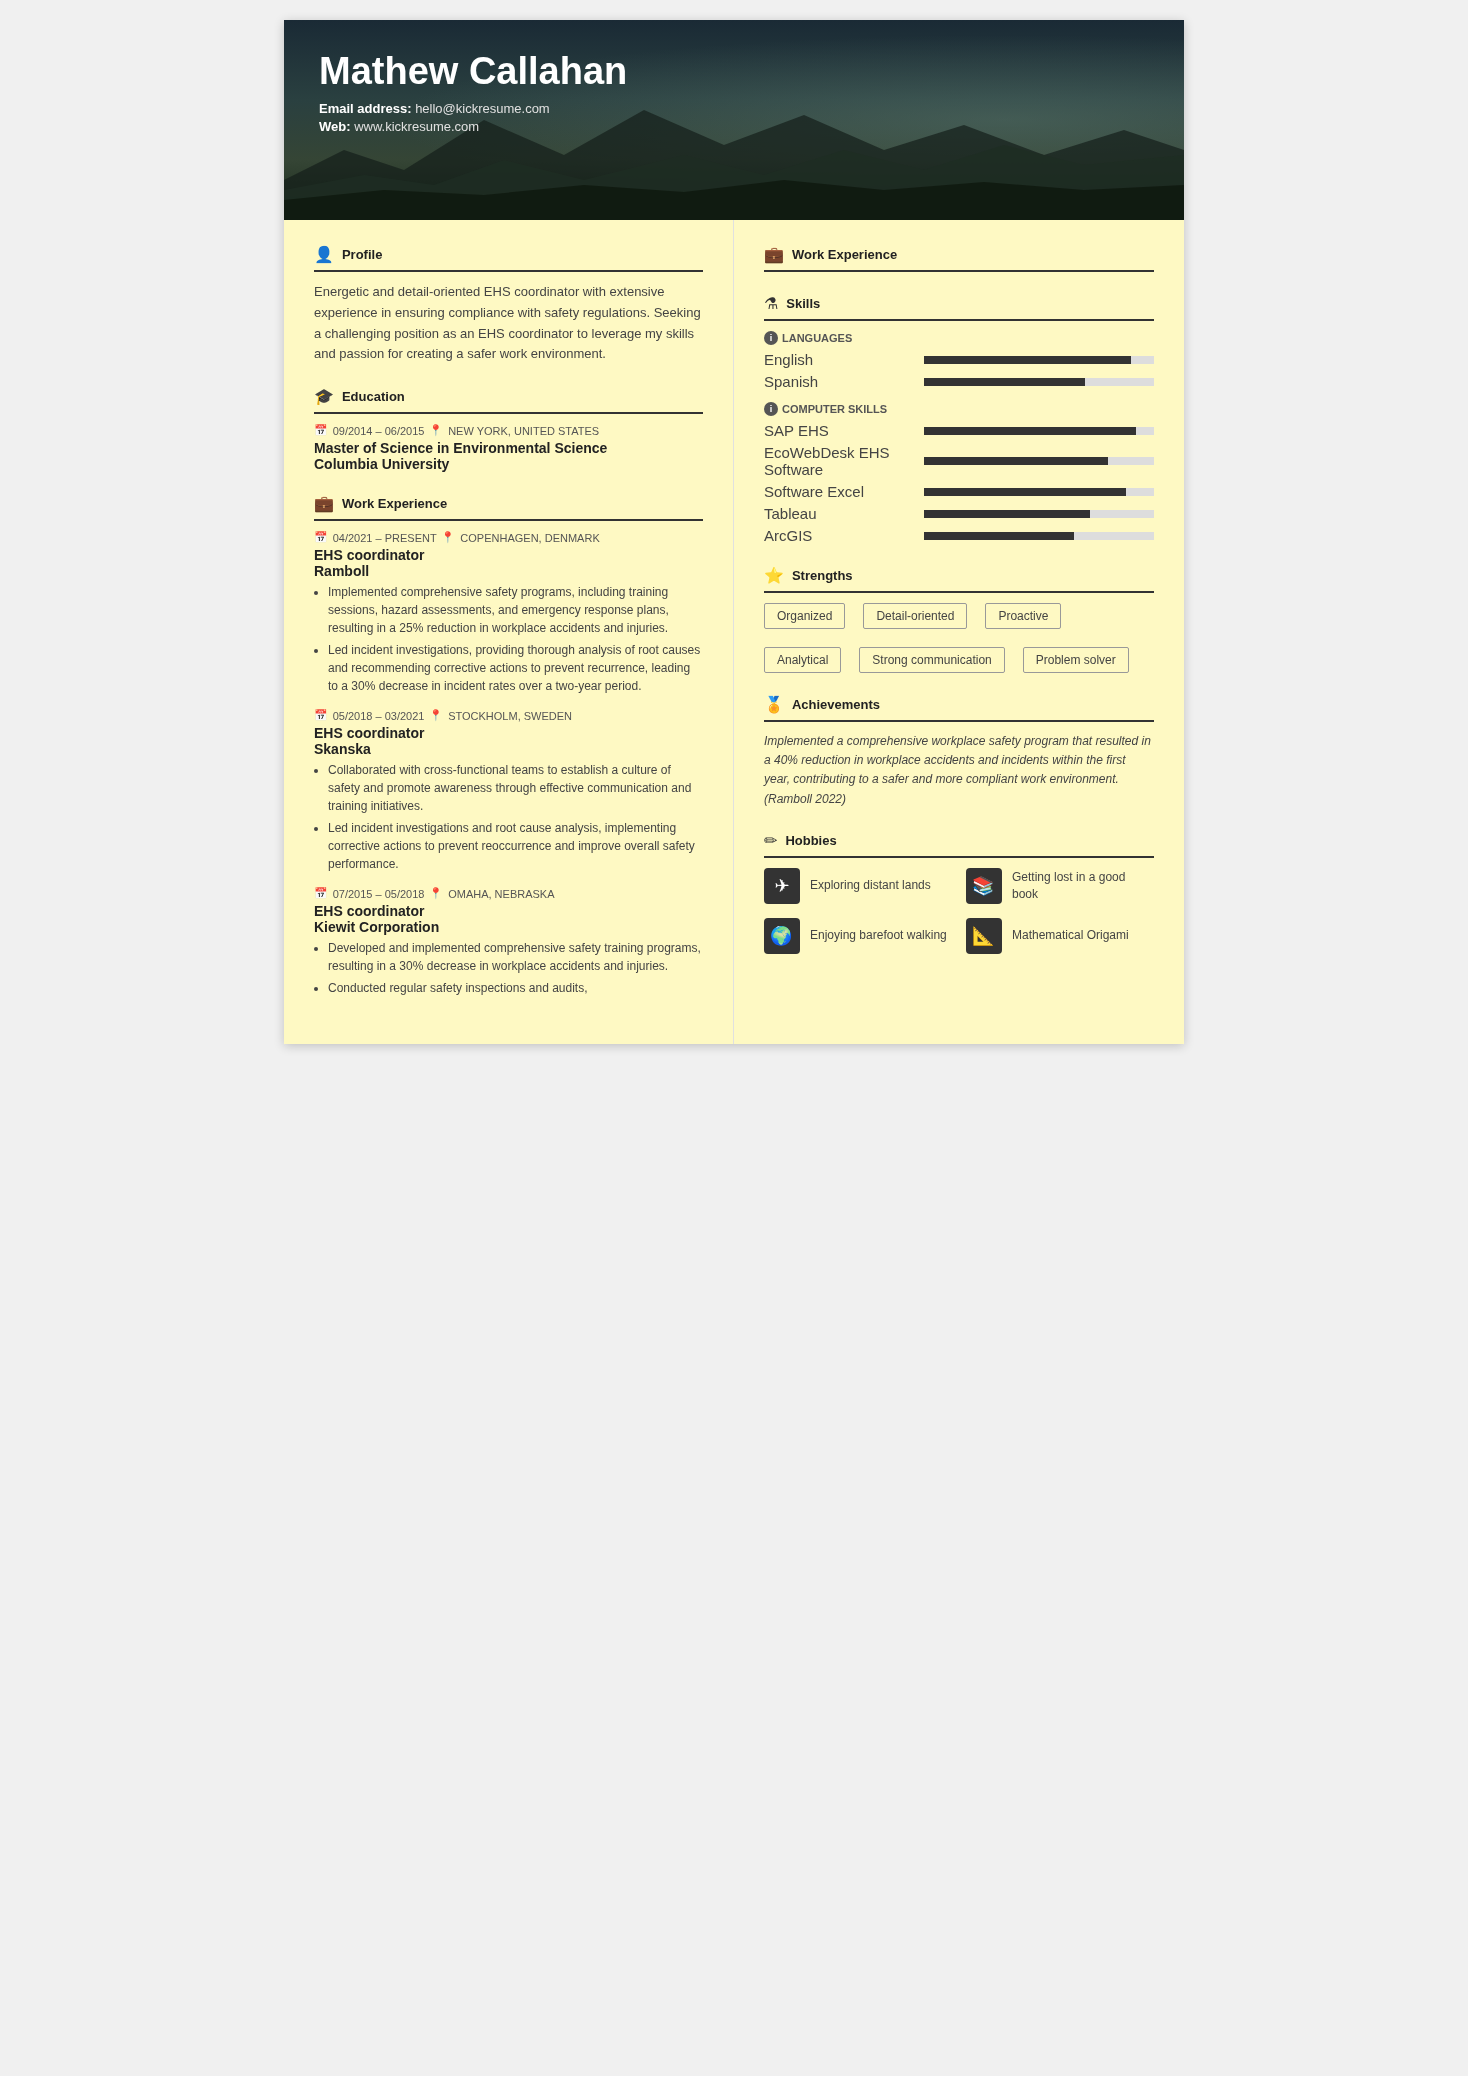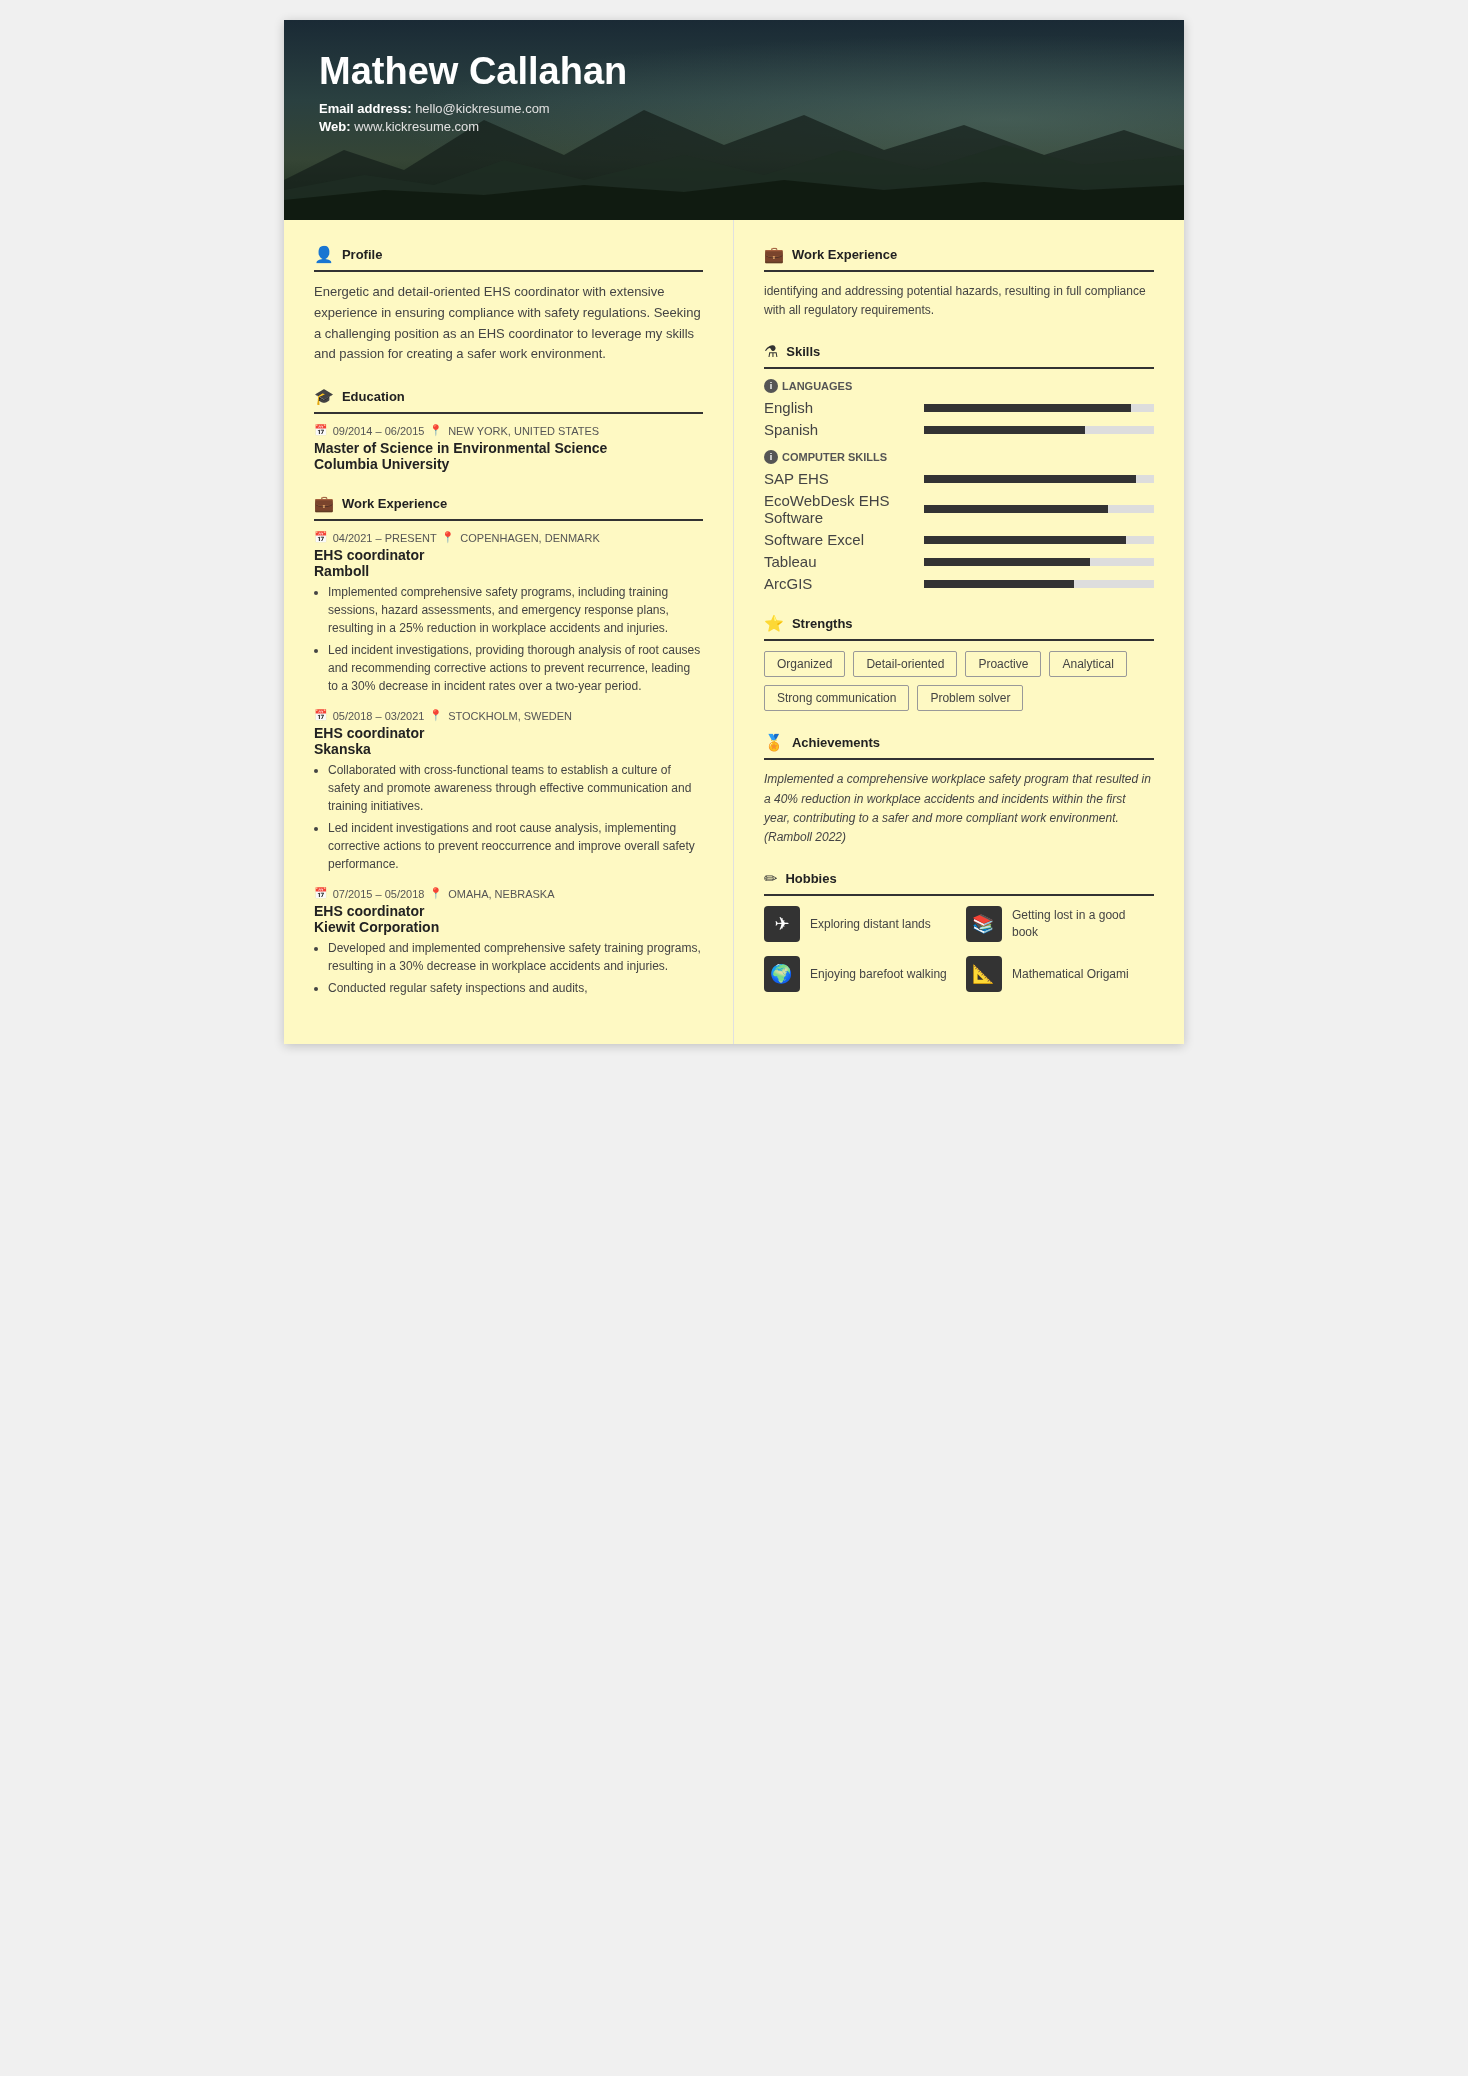--- a/index.html
+++ b/index.html
@@ -159,21 +159,21 @@
       flex: 1;
       border-radius: 0;
     }
     .skill-bar-fill {
       height: 8px;
       background: #333;
     }
     .strengths-grid {
       display: flex;
       flex-wrap: wrap;
-      gap: 8px;
+      gap: 18px;
       align-items: flex-end;
     }
     .strength-tag {
       border: 1px solid #999;
       padding: 5px 12px;
       font-size: 12px;
       color: #444;
       border-radius: 2px;
     }
     .achievements-text {
@@ -336,21 +336,20 @@
       </div>
     </div>
 
     <div class="right-col">
 
       <div class="section">
         <div class="section-header">
           <span class="section-icon">💼</span>
           <span class="section-title">Work Experience</span>
         </div>
-        <p class="work-cont-text">identifying and addressing potential hazards, resulting in full compliance with all regulatory requirements.</p>
       </div>
 
       <div class="section">
         <div class="section-header">
           <span class="section-icon">⚗</span>
           <span class="section-title">Skills</span>
         </div>
 
         <div class="skills-subsection">
           <div class="skills-sublabel">

